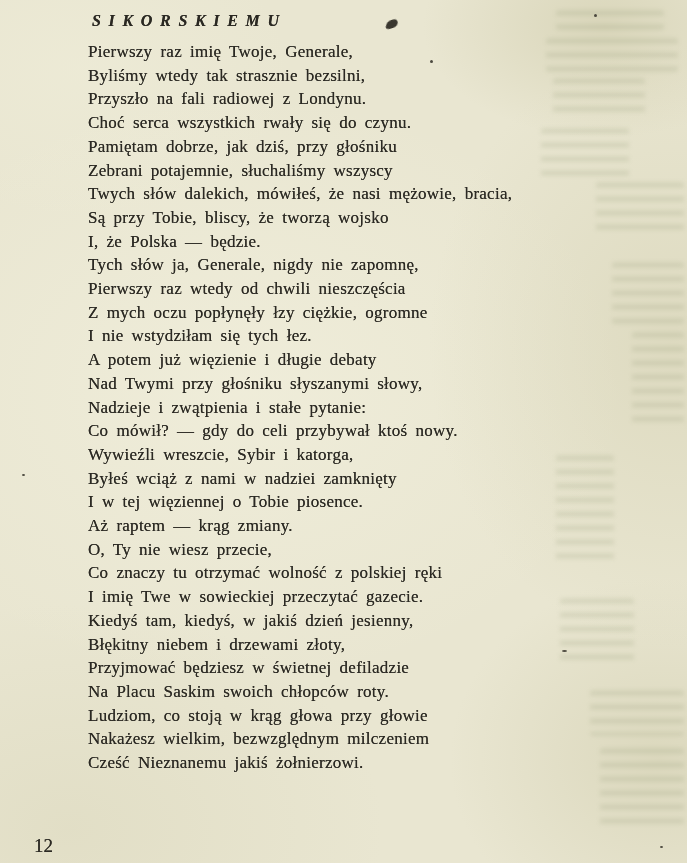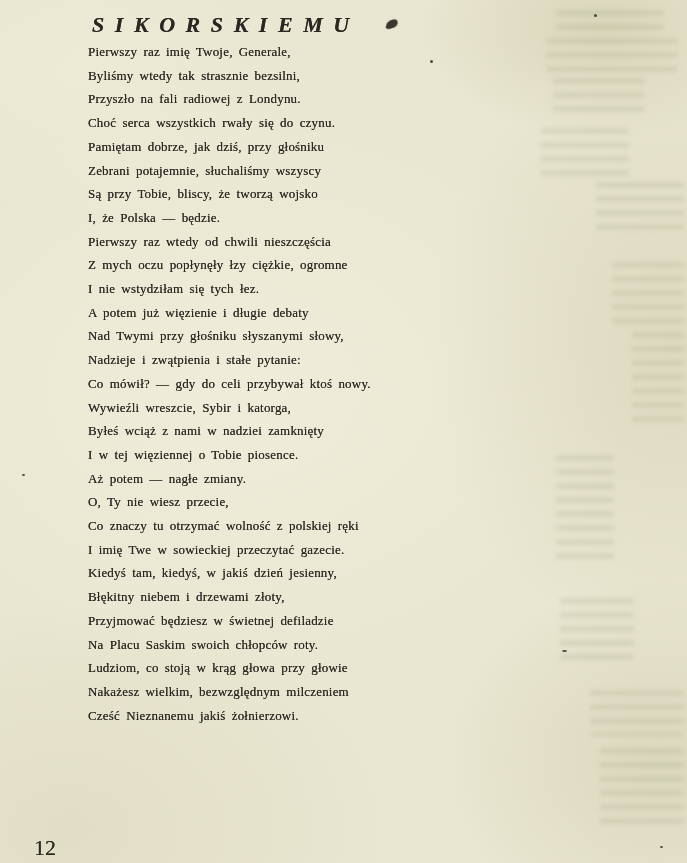--- a/index.html
+++ b/index.html
@@ -15,42 +15,42 @@
       radial-gradient(ellipse 260px 160px at 88% 3%, rgba(198,194,158,0.45), transparent 70%),
       radial-gradient(ellipse 340px 420px at 98% 40%, rgba(200,196,160,0.35), transparent 72%),
       radial-gradient(ellipse 300px 260px at 96% 88%, rgba(197,193,157,0.38), transparent 70%),
       radial-gradient(ellipse 420px 300px at 10% 96%, rgba(203,199,165,0.25), transparent 75%),
       radial-gradient(ellipse 500px 380px at 35% 45%, rgba(244,242,224,0.55), transparent 78%),
       radial-gradient(ellipse 280px 200px at 12% 8%, rgba(240,238,218,0.5), transparent 75%),
       #e9e6d1;
   }
   .page-title{
     position:absolute;left:92px;top:12px;
-    font-size:22px;font-style:italic;font-weight:bold;
+    font-size:16px;font-style:italic;font-weight:bold;
     letter-spacing:0.48em;color:#2a2822;
     text-shadow:0 0 0.5px rgba(42,40,34,0.85);
     white-space:nowrap;
   }
   .ink-blot{
     position:absolute;left:386px;top:20px;width:12px;height:8px;
     background:#3a372f;border-radius:60% 40% 55% 45%;
     transform:rotate(-18deg);
     box-shadow:-2px 1px 0 -1px #3a372f;
     filter:blur(0.4px);
   }
   .poem{
     position:absolute;left:88px;top:40px;width:575px;
-    font-size:13px;line-height:23.7px;color:#2b2923;
+    font-size:17px;line-height:23.7px;color:#2b2923;
     letter-spacing:0.015em;word-spacing:0.21em;
     text-shadow:0 0 0.5px rgba(43,41,35,0.8);
   }
   .poem-line{white-space:nowrap;}
   .page-number{
     position:absolute;left:34px;top:835px;
-    font-size:22px;color:#2b2923;
+    font-size:19px;color:#2b2923;
     text-shadow:0 0 0.5px rgba(43,41,35,0.8);
   }
   
   .smudge{
     position:absolute;
     background:repeating-linear-gradient(180deg,
       rgba(136,146,108,0.30) 0px, rgba(136,146,108,0.30) 6px,
       rgba(136,146,108,0.0) 6px, rgba(136,146,108,0.0) 14px);
     filter:blur(2.2px);
     opacity:0.55;
@@ -101,33 +101,35 @@
 
 <div class="ink-blot"></div>
 
 <div class="poem">
     <div class="poem-line">Pierwszy raz imię Twoje, Generale,</div>
     <div class="poem-line">Byliśmy wtedy tak strasznie bezsilni,</div>
     <div class="poem-line">Przyszło na fali radiowej z Londynu.</div>
     <div class="poem-line">Choć serca wszystkich rwały się do czynu.</div>
     <div class="poem-line">Pamiętam dobrze, jak dziś, przy głośniku</div>
     <div class="poem-line">Zebrani potajemnie, słuchaliśmy wszyscy</div>
+    <div class="poem-line">Twych słów dalekich, mówiłeś, że nasi mężowie, bracia,</div>
     <div class="poem-line">Są przy Tobie, bliscy, że tworzą wojsko</div>
     <div class="poem-line">I, że Polska — będzie.</div>
+    <div class="poem-line">Tych słów ja, Generale, nigdy nie zapomnę,</div>
     <div class="poem-line">Pierwszy raz wtedy od chwili nieszczęścia</div>
     <div class="poem-line">Z mych oczu popłynęły łzy ciężkie, ogromne</div>
     <div class="poem-line">I nie wstydziłam się tych łez.</div>
     <div class="poem-line">A potem już więzienie i długie debaty</div>
     <div class="poem-line">Nad Twymi przy głośniku słyszanymi słowy,</div>
     <div class="poem-line">Nadzieje i zwątpienia i stałe pytanie:</div>
     <div class="poem-line">Co mówił? — gdy do celi przybywał ktoś nowy.</div>
     <div class="poem-line">Wywieźli wreszcie, Sybir i katorga,</div>
     <div class="poem-line">Byłeś wciąż z nami w nadziei zamknięty</div>
     <div class="poem-line">I w tej więziennej o Tobie piosence.</div>
-    <div class="poem-line">Aż potem — nagłe zmiany.</div>
+    <div class="poem-line">Aż raptem — krąg zmiany.</div>
     <div class="poem-line">O, Ty nie wiesz przecie,</div>
     <div class="poem-line">Co znaczy tu otrzymać wolność z polskiej ręki</div>
     <div class="poem-line">I imię Twe w sowieckiej przeczytać gazecie.</div>
     <div class="poem-line">Kiedyś tam, kiedyś, w jakiś dzień jesienny,</div>
     <div class="poem-line">Błękitny niebem i drzewami złoty,</div>
     <div class="poem-line">Przyjmować będziesz w świetnej defiladzie</div>
     <div class="poem-line">Na Placu Saskim swoich chłopców roty.</div>
     <div class="poem-line">Ludziom, co stoją w krąg głowa przy głowie</div>
     <div class="poem-line">Nakażesz wielkim, bezwzględnym milczeniem</div>
     <div class="poem-line">Cześć Nieznanemu jakiś żołnierzowi.</div>

